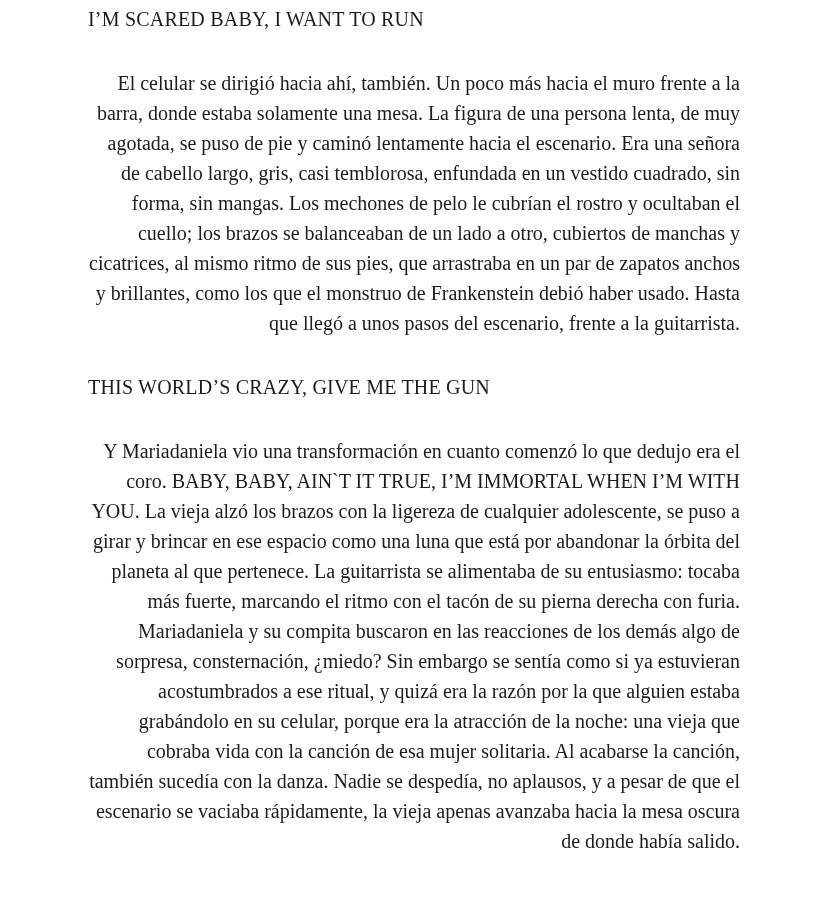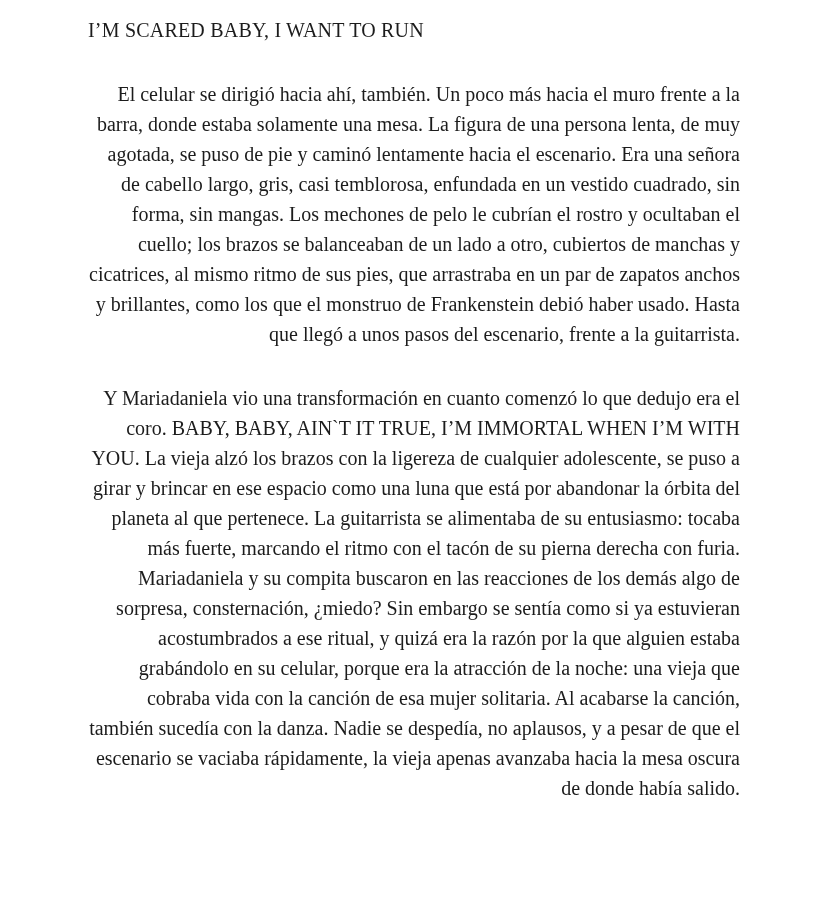--- a/index.html
+++ b/index.html
@@ -10,21 +10,21 @@
   .page {
     width: 820px;
     height: 907px;
     background: #ffffff;
     box-sizing: border-box;
     overflow: hidden;
   }
   .content {
     width: 652px;
     margin: 0;
-    padding: 15px 0 0 88px;
+    padding: 4px 0 0 88px;
     font-family: "Liberation Serif", "DejaVu Serif", serif;
     font-size: 20px;
     line-height: 30px;
     color: #1c1c1c;
     -webkit-font-smoothing: antialiased;
   }
   .section-heading {
     font-size: 20px;
     font-weight: 400;
     line-height: 30px;
@@ -39,17 +39,18 @@
 </head>
 <body>
 
 <div class="page">
   <div class="content">
 
     <h2 class="section-heading">I’M SCARED BABY, I WANT TO RUN</h2>
 
     <p class="body-paragraph">El celular se dirigió hacia ahí, también. Un poco más hacia el muro frente a la barra, donde estaba solamente una mesa. La figura de una persona lenta, de muy agotada, se puso de pie y caminó lentamente hacia el escenario. Era una señora de cabello largo, gris, casi temblorosa, enfundada en un vestido cuadrado, sin forma, sin mangas. Los mechones de pelo le cubrían el rostro y ocultaban el cuello; los brazos se balanceaban de un lado a otro, cubiertos de manchas y cicatrices, al mismo ritmo de sus pies, que arrastraba en un par de zapatos anchos y brillantes, como los que el monstruo de Frankenstein debió haber usado. Hasta que llegó a unos pasos del escenario, frente a la guitarrista.</p>
 
+    <h2 class="section-heading">THIS WORLD’S CRAZY, GIVE ME THE GUN</h2>
 
     <p class="body-paragraph">Y Mariadaniela vio una transformación en cuanto comenzó lo que dedujo era el coro. BABY, BABY, AIN`T IT TRUE, I’M IMMORTAL WHEN I’M WITH YOU. La vieja alzó los brazos con la ligereza de cualquier adolescente, se puso a girar y brincar en ese espacio como una luna que está por abandonar la órbita del planeta al que pertenece. La guitarrista se alimentaba de su entusiasmo: tocaba más fuerte, marcando el ritmo con el tacón de su pierna derecha con furia. Mariadaniela y su compita buscaron en las reacciones de los demás algo de sorpresa, consternación, ¿miedo? Sin embargo se sentía como si ya estuvieran acostumbrados a ese ritual, y quizá era la razón por la que alguien estaba grabándolo en su celular, porque era la atracción de la noche: una vieja que cobraba vida con la canción de esa mujer solitaria. Al acabarse la canción, también sucedía con la danza. Nadie se despedía, no aplausos, y a pesar de que el escenario se vaciaba rápidamente, la vieja apenas avanzaba hacia la mesa oscura de donde había salido.</p>
 
   </div>
 </div>
 
 </body></html>

